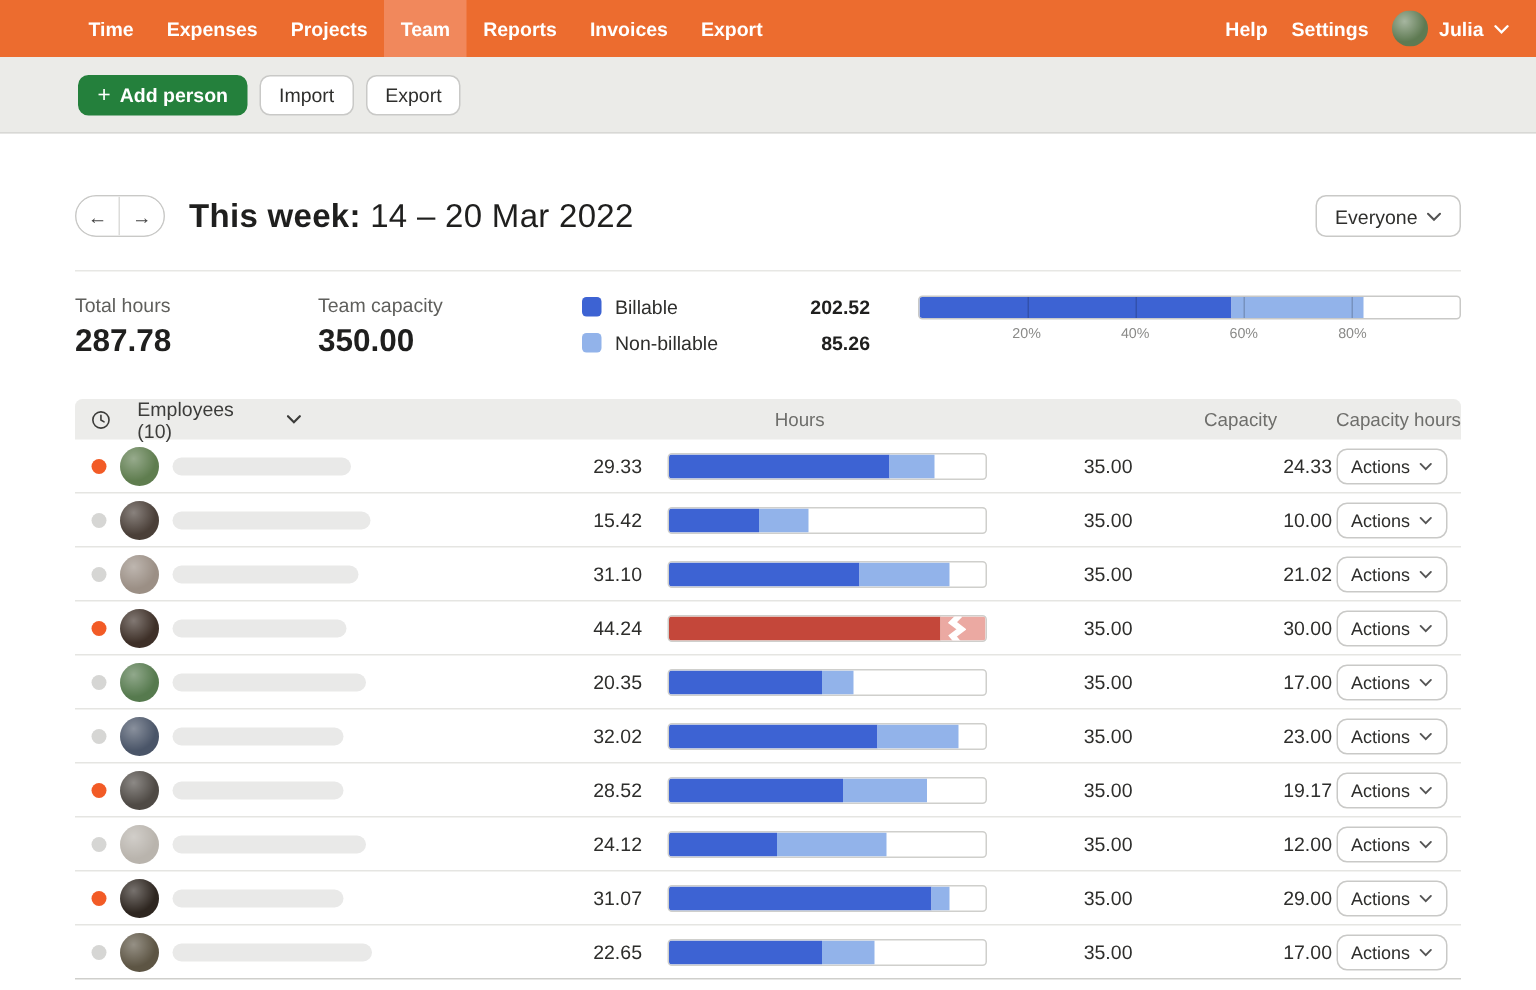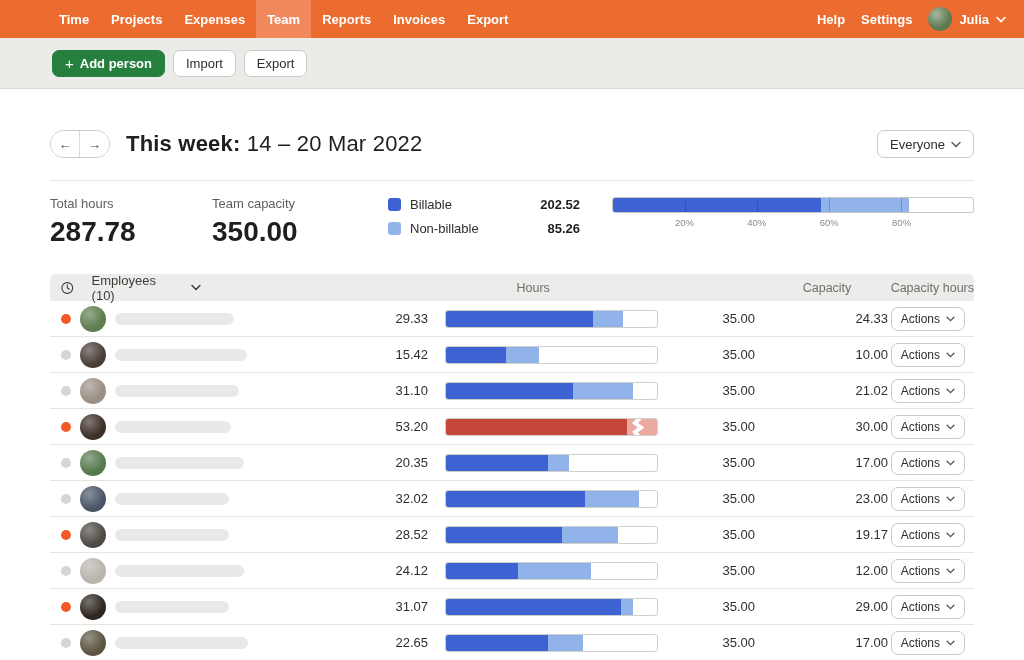--- a/index.html
+++ b/index.html
@@ -36,21 +36,21 @@
   .title .bold { font-weight:700; }
   .title .date { font-weight:400; }
   .filter-btn { margin-left:auto; height:28px; }
 
   
   .summary { margin-top:22px; border-top:1px solid #e7e7e4; padding-top:15px;
     display:flex; align-items:flex-start; }
   .stat { width:162px; }
   .stat:nth-child(2) { width:176px; }
   .stat-label { font-size:13px; color:#5f5f5c; }
-  .stat-value { font-size:28px; font-weight:700; color:#1f1f1e; margin-top:5px; }
+  .stat-value { font-size:21px; font-weight:700; color:#1f1f1e; margin-top:5px; }
   .legend { width:192px; display:flex; flex-direction:column; gap:9px; padding-top:1px; }
   .legend-row { display:flex; align-items:center; font-size:13px; }
   .swatch { width:13px; height:13px; border-radius:3px; margin-right:9px; }
   .legend-val { margin-left:auto; font-weight:700; color:#1f1f1e; }
   .progress-wrap { margin-left:32px; flex:1; position:relative; padding-top:1px; }
   .progress { height:16px; border:1px solid #c9c9c7; border-radius:3px; background:#fff;
     position:relative; overflow:hidden; }
   .pfill { position:absolute; top:0; bottom:0; }
   .ptick { position:absolute; top:0; bottom:0; width:1px; background:rgba(0,0,0,.18); }
   .plabels { position:relative; height:14px; margin-top:4px; }
@@ -81,22 +81,22 @@
   .h-hours { width:378px; text-align:right; }
   .h-capacity { width:327px; text-align:right; }
   .h-billable { width:133px; text-align:right; }
   svg { display:block; }
 </style>
 </head>
 <body>
 
 <div class="topnav">
   <div class="navitem">Time</div>
+  <div class="navitem">Expenses</div>
   <div class="navitem">Projects</div>
-  <div class="navitem">Expenses</div>
   <div class="navitem active">Team</div>
   <div class="navitem">Reports</div>
   <div class="navitem">Invoices</div>
   <div class="navitem">Export</div>
   <div class="nav-right">
     <span>Help</span>
     <span>Settings</span>
     <span class="nav-user">
       <span class="avatar-sm"></span>
       <span>Julia</span>
@@ -256,21 +256,21 @@
                 <path d="M1 1.5 L5 5.5 L9 1.5" stroke="#555" stroke-width="1.5" fill="none" stroke-linecap="round"></path>
               </svg>
             </button></div>
         </div>
         <div class="row">
           <div class="col-left">
             <div class="dot" style="background: rgb(242, 91, 38);"></div>
             <div class="avatar" style="background: radial-gradient(circle at 35% 30%, rgba(255, 255, 255, 0.35), rgba(255, 255, 255, 0) 60%), rgb(62, 48, 40);"></div>
             <div class="name-ph" style="width: 116px;"></div>
           </div>
-          <div class="col-hours">53.20</div>
+          <div class="col-hours">44.24</div>
           <div class="col-bar">
             <div class="bar">
               <div class="seg" style="left: 0px; width: 85.7143%; background: rgb(196, 71, 58);"></div>
               <div class="seg" style="left: 85.7143%; width: 14.2857%; background: rgb(235, 169, 162);"></div>
               <div class="zig" style="left: 88%;">
                 <svg width="12" height="20" viewBox="0 0 12 20">
                   <path d="M8 0 L3 5 L9 9.5 L3 14 L8 20" stroke="#fff" stroke-width="4" fill="none"></path>
                 </svg>
               </div>
             </div>

